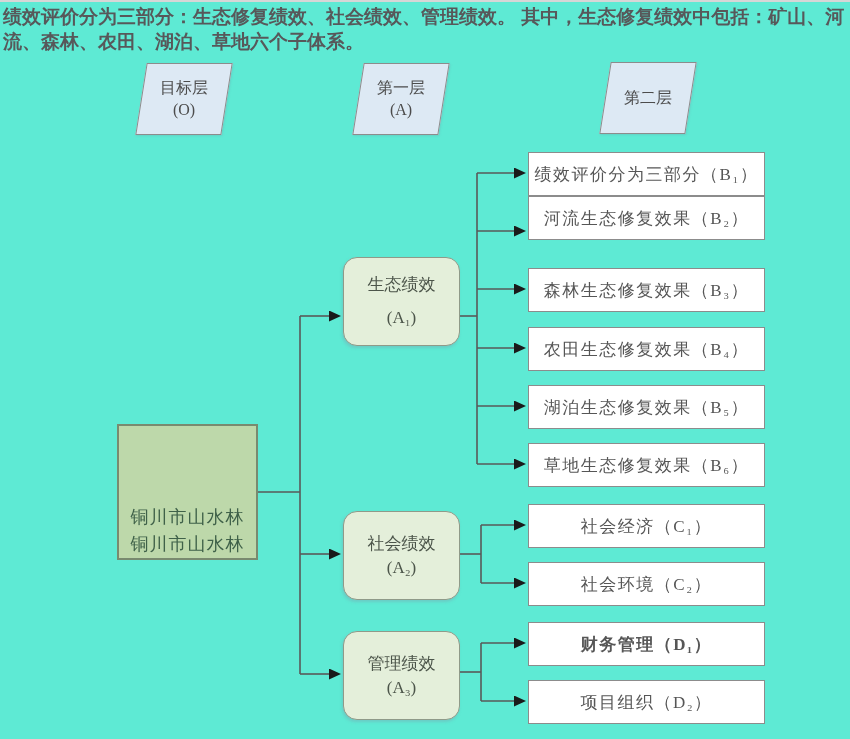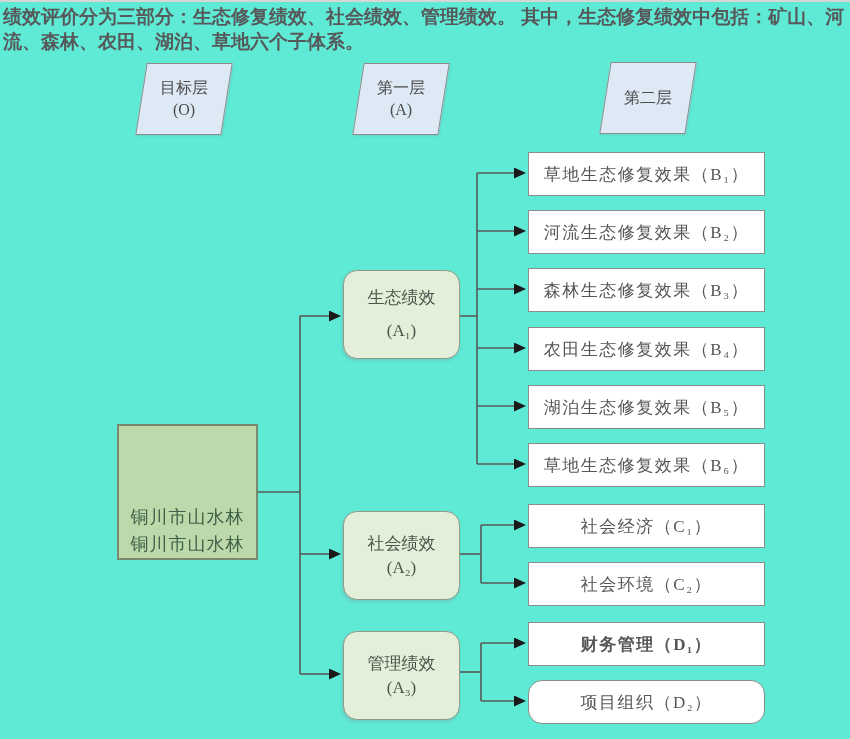--- a/index.html
+++ b/index.html
@@ -102,39 +102,39 @@
       <div>第二层</div>
       <div></div>
     </div>
   </div>
 
   <div class="goal">
     <div>铜川市山水林</div>
     <div>铜川市山水林</div>
   </div>
 
-  <div class="factor" style="top:270px;gap:9px;">
+  <div class="factor" style="top:257px;gap:9px;">
     <div>生态绩效</div>
     <div>(A₁)</div>
   </div>
   <div class="factor" style="top:511px;">
     <div>社会绩效</div>
     <div>(A₂)</div>
   </div>
   <div class="factor" style="top:631px;">
     <div>管理绩效</div>
     <div>(A₃)</div>
   </div>
 
-  <div class="leaf" style="top:152px;">草地生态修复效果（B₁）</div>
-  <div class="leaf" style="top:210px;">河流生态修复效果（B₂）</div>
+  <div class="leaf" style="top:152px;">绩效评价分为三部分（B₁）</div>
+  <div class="leaf" style="top:196px;">河流生态修复效果（B₂）</div>
   <div class="leaf" style="top:268px;">森林生态修复效果（B₃）</div>
   <div class="leaf" style="top:327px;">农田生态修复效果（B₄）</div>
   <div class="leaf" style="top:385px;">湖泊生态修复效果（B₅）</div>
   <div class="leaf" style="top:443px;">草地生态修复效果（B₆）</div>
 
   <div class="leaf" style="top:504px;">社会经济（C₁）</div>
   <div class="leaf" style="top:562px;">社会环境（C₂）</div>
 
   <div class="leaf" style="top:622px;font-weight:bold;">财务管理（D₁）</div>
-  <div class="leaf" style="top:680px;border-radius:14px;">项目组织（D₂）</div>
+  <div class="leaf" style="top:680px;">项目组织（D₂）</div>
 
 </div>
 
 </body></html>

